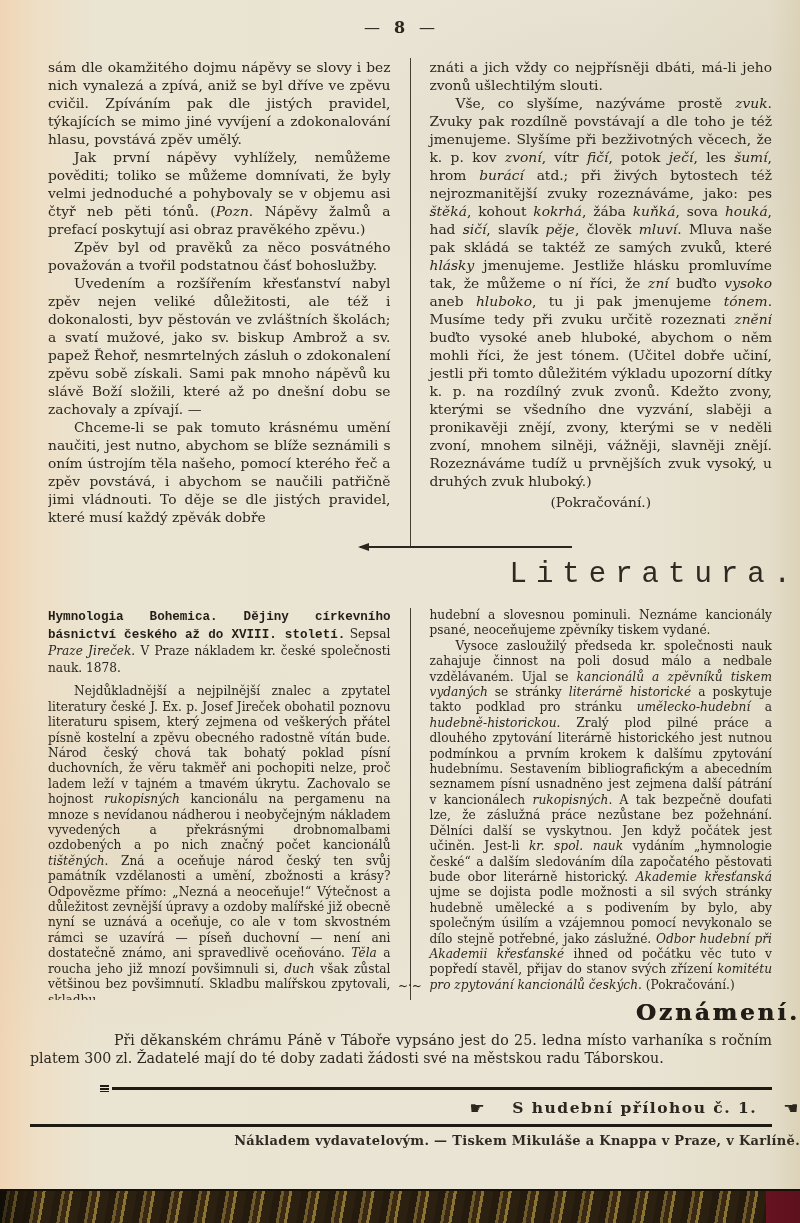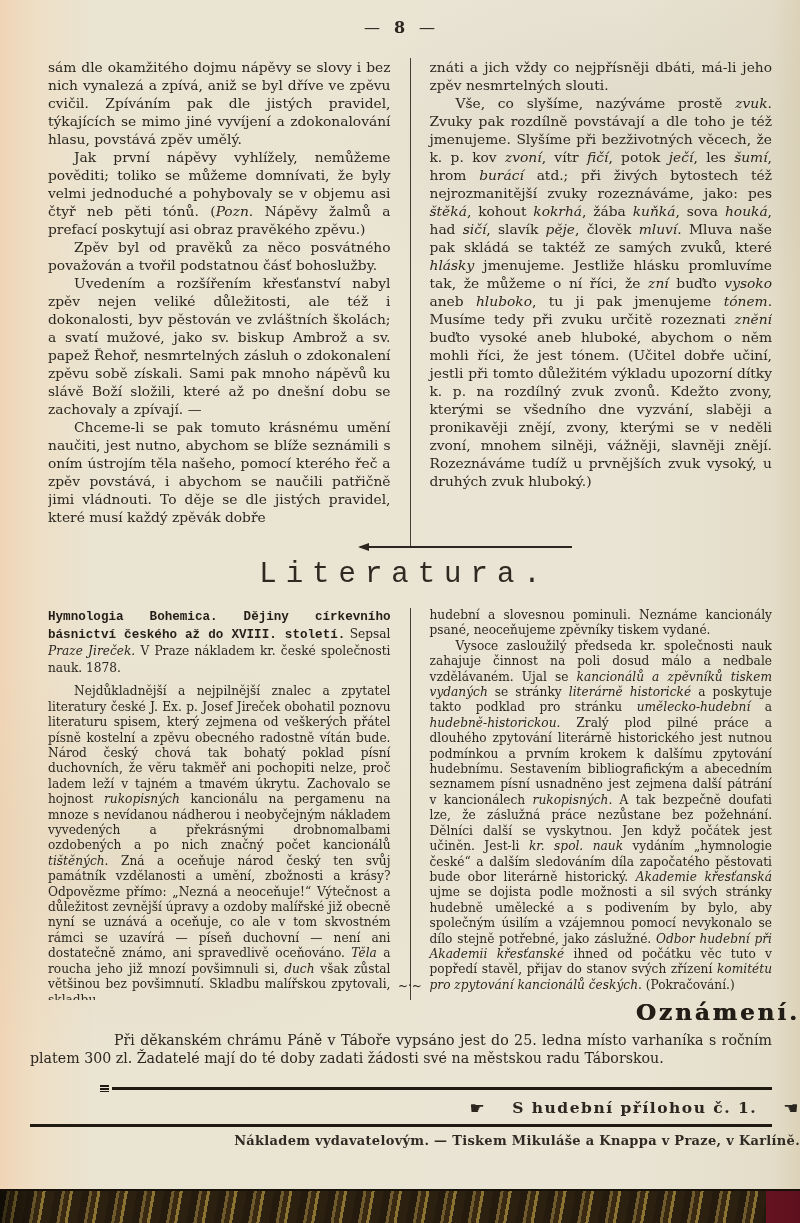--- a/index.html
+++ b/index.html
@@ -52,21 +52,21 @@
   .end-rule::before {
     content: ""; position: absolute; left: -2px; top: -3px;
     border-right: 11px solid var(--c-ink, #2b2720);
     border-top: 4px solid transparent; border-bottom: 4px solid transparent;
   }
   .squiggle { position: absolute; top: 979px; left: 398px; font-size: 12px; color: var(--c-ink, #2b2720); }
 
   
   .lit-title {
     position: absolute; top: 558px; left: 0; width: 100%;
-    text-align: center;
+    text-align: right;
     font-family: "Liberation Mono", monospace;
     font-size: 29px; font-weight: 400; letter-spacing: 9px; text-indent: 9px;
     color: #2e2a22;
   }
   .book-head { text-indent: 0 !important; line-height: 16.6px; margin-bottom: 8px; }
   .book-head .bold {
     font-family: Liberation Mono, monospace; font-weight: bold; font-size: 12.6px;
     color: #221e17;
   }
   .signature { text-align: right; text-indent: 0 !important; padding-right: 42px; margin-top: 18px; }
@@ -135,23 +135,24 @@
     <div class="col">
         <p>sám dle okamžitého dojmu nápěvy se slovy i bez nich vynalezá a zpívá, aniž se byl dříve ve zpěvu cvičil. Zpíváním pak dle jistých pravidel, týkajících se mimo jiné vyvíjení a zdokonalování hlasu, povstává zpěv umělý.</p>
         <p>Jak první nápěvy vyhlížely, nemůžeme pověditi; toliko se můžeme domnívati, že byly velmi jednoduché a pohybovaly se v objemu asi čtyř neb pěti tónů. (<i>Pozn.</i> Nápěvy žalmů a prefací poskytují asi obraz pravěkého zpěvu.)</p>
         <p>Zpěv byl od pravěků za něco posvátného považován a tvořil podstatnou čásť bohoslužby.</p>
         <p>Uvedením a rozšířením křesťanství nabyl zpěv nejen veliké důležitosti, ale též i dokonalosti, byv pěstován ve zvláštních školách; a svatí mužové, jako sv. biskup Ambrož a sv. papež Řehoř, nesmrtelných zásluh o zdokonalení zpěvu sobě získali. Sami pak mnoho nápěvů ku slávě Boží složili, které až po dnešní dobu se zachovaly a zpívají. —</p>
         <p>Chceme-li se pak tomuto krásnému umění naučiti, jest nutno, abychom se blíže seznámili s oním ústrojím těla našeho, pomocí kterého řeč a zpěv povstává, i abychom se naučili patřičně jimi vládnouti. To děje se dle jistých pravidel, které musí každý zpěvák dobře</p>
       </div>
     <div class="divider"></div>
     <div class="col">
       <div>
-          <p>znáti a jich vždy co nejpřísněji dbáti, má-li jeho zpěv nesmrtelných slouti.</p>
+          <p>znáti a jich vždy co nejpřísněji dbáti, má-li jeho zvonů ušlechtilým slouti.</p>
           <p>Vše, co slyšíme, nazýváme prostě <i>zvuk</i>. Zvuky pak rozdílně povstávají a dle toho je též jmenujeme. Slyšíme při bezživotných věcech, že k. p. kov <i>zvoní</i>, vítr <i>fičí</i>, potok <i>ječí</i>, les <i>šumí</i>, hrom <i>burácí</i> atd.; při živých bytostech též nejrozmanitější zvuky rozeznáváme, jako: pes <i>štěká</i>, kohout <i>kokrhá</i>, žába <i>kuňká</i>, sova <i>houká</i>, had <i>sičí</i>, slavík <i>pěje</i>, člověk <i>mluví</i>. Mluva naše pak skládá se taktéž ze samých zvuků, které <i>hlásky</i> jmenujeme. Jestliže hlásku promluvíme tak, že můžeme o ní říci, že <i>zní</i> buďto <i>vysoko</i> aneb <i>hluboko</i>, tu ji pak jmenujeme <i>tónem</i>. Musíme tedy při zvuku určitě rozeznati <i>znění</i> buďto vysoké aneb hluboké, abychom o něm mohli říci, že jest tónem. (Učitel dobře učiní, jestli při tomto důležitém výkladu upozorní dítky k. p. na rozdílný zvuk zvonů. Kdežto zvony, kterými se všedního dne vyzvání, slaběji a pronikavěji znějí, zvony, kterými se v neděli zvoní, mnohem silněji, vážněji, slavněji znějí. Rozeznáváme tudíž u prvnějších zvuk vysoký, u druhých zvuk hluboký.)</p>
         </div>
+      <p class="continuation">(Pokračování.)</p>
     </div>
   </section>
 
   <div class="end-rule"></div>
 
   <h1 class="lit-title">Literatura.</h1>
 
   <section class="two-col lit-sec">
     <div class="col">
       <p class="book-head">

